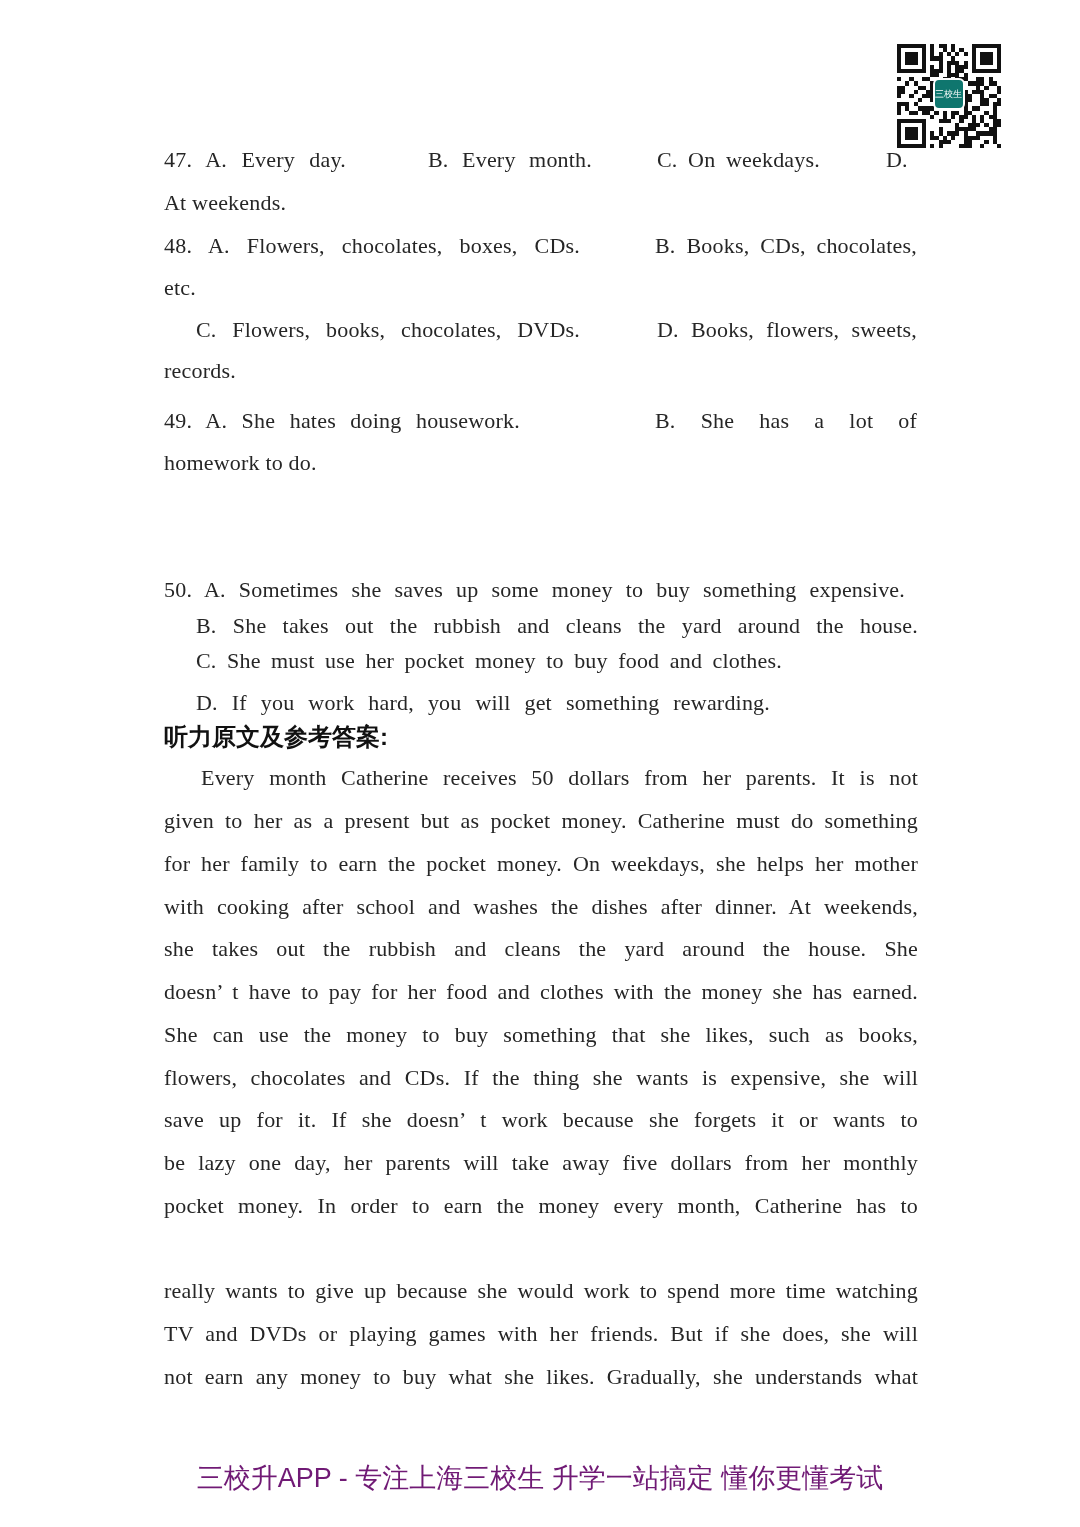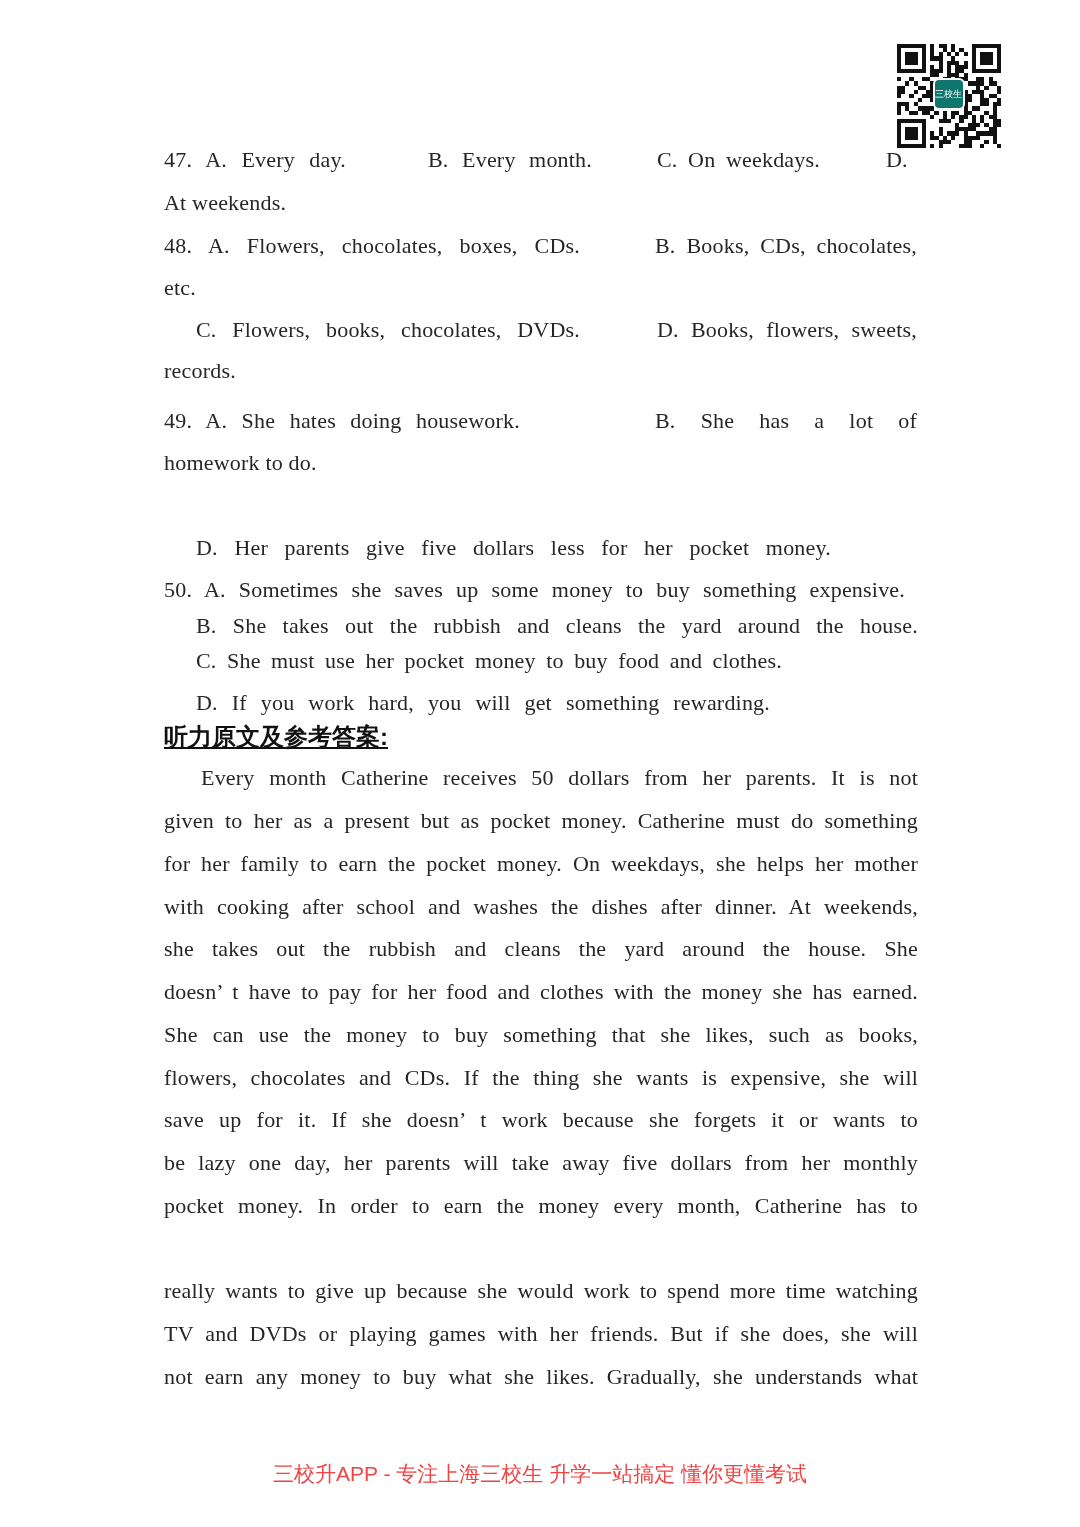--- a/index.html
+++ b/index.html
@@ -25,37 +25,36 @@
     text-align:justify;
     text-align-last:justify;
   }
   .heading {
     position:absolute;
     left:164px; top:721px;
     font-size:24px;
     font-weight:bold;
     color:#111111;
     font-family:"Liberation Sans","DejaVu Sans",sans-serif;
-    text-decoration:underline;
   }
   .pline {
     position:absolute;
     left:164px; width:754px;
     font-size:22px; line-height:26px;
     text-align:justify;
     text-align-last:justify;
     letter-spacing:0.2px;
   }
   .pline.indent { text-indent:37px; }
   .footer {
     position:absolute;
     left:0; top:1460px; width:1080px;
     text-align:center;
-    font-size:21px;
-    color:#ef4444;
+    font-size:27px;
+    color:#701a75;
     font-family:"Liberation Sans","DejaVu Sans",sans-serif;
   }
   .qr {
     position:absolute;
     left:897px; top:44px;
     width:104px; height:104px;
   }
   .qr svg { width:104px; height:104px; display:block; }
   .qr-logo {
     position:absolute;
@@ -296,21 +295,20 @@
   <span class="seg j" style="left:164px;top:233px;width:416px">48. A. Flowers, chocolates, boxes, CDs.</span>
   <span class="seg j" style="left:655px;top:233px;width:262px">B. Books, CDs, chocolates,</span>
   <span class="seg" style="left:164px;top:275px">etc.</span>
   <span class="seg j" style="left:196px;top:317px;width:384px">C. Flowers, books, chocolates, DVDs.</span>
   <span class="seg j" style="left:657px;top:317px;width:260px">D. Books, flowers, sweets,</span>
   <span class="seg" style="left:164px;top:358px">records.</span>
 
   <span class="seg j" style="left:164px;top:408px;width:356px">49. A. She hates doing housework.</span>
   <span class="seg j" style="left:655px;top:408px;width:262px">B. She has a lot of</span>
   <span class="seg" style="left:164px;top:450px">homework to do.</span>
-  <span class="seg j" style="left:196px;top:535px;width:635px">D. Her parents give five dollars less for her pocket money.</span>
 
   <span class="seg j" style="left:164px;top:577px;width:741px">50. A. Sometimes she saves up some money to buy something expensive.</span>
   <span class="seg j" style="left:196px;top:613px;width:722px">B. She takes out the rubbish and cleans the yard around the house.</span>
   <span class="seg j" style="left:196px;top:648px;width:586px">C. She must use her pocket money to buy food and clothes.</span>
   <span class="seg j" style="left:196px;top:690px;width:574px">D. If you work hard, you will get something rewarding.</span>
 
   <div class="heading">听力原文及参考答案:</div>
 
   <div class="pline indent" style="top:765px">Every month Catherine receives 50 dollars from her parents. It is not</div>
   <div class="pline" style="top:808px">given to her as a present but as pocket money. Catherine must do something</div>

